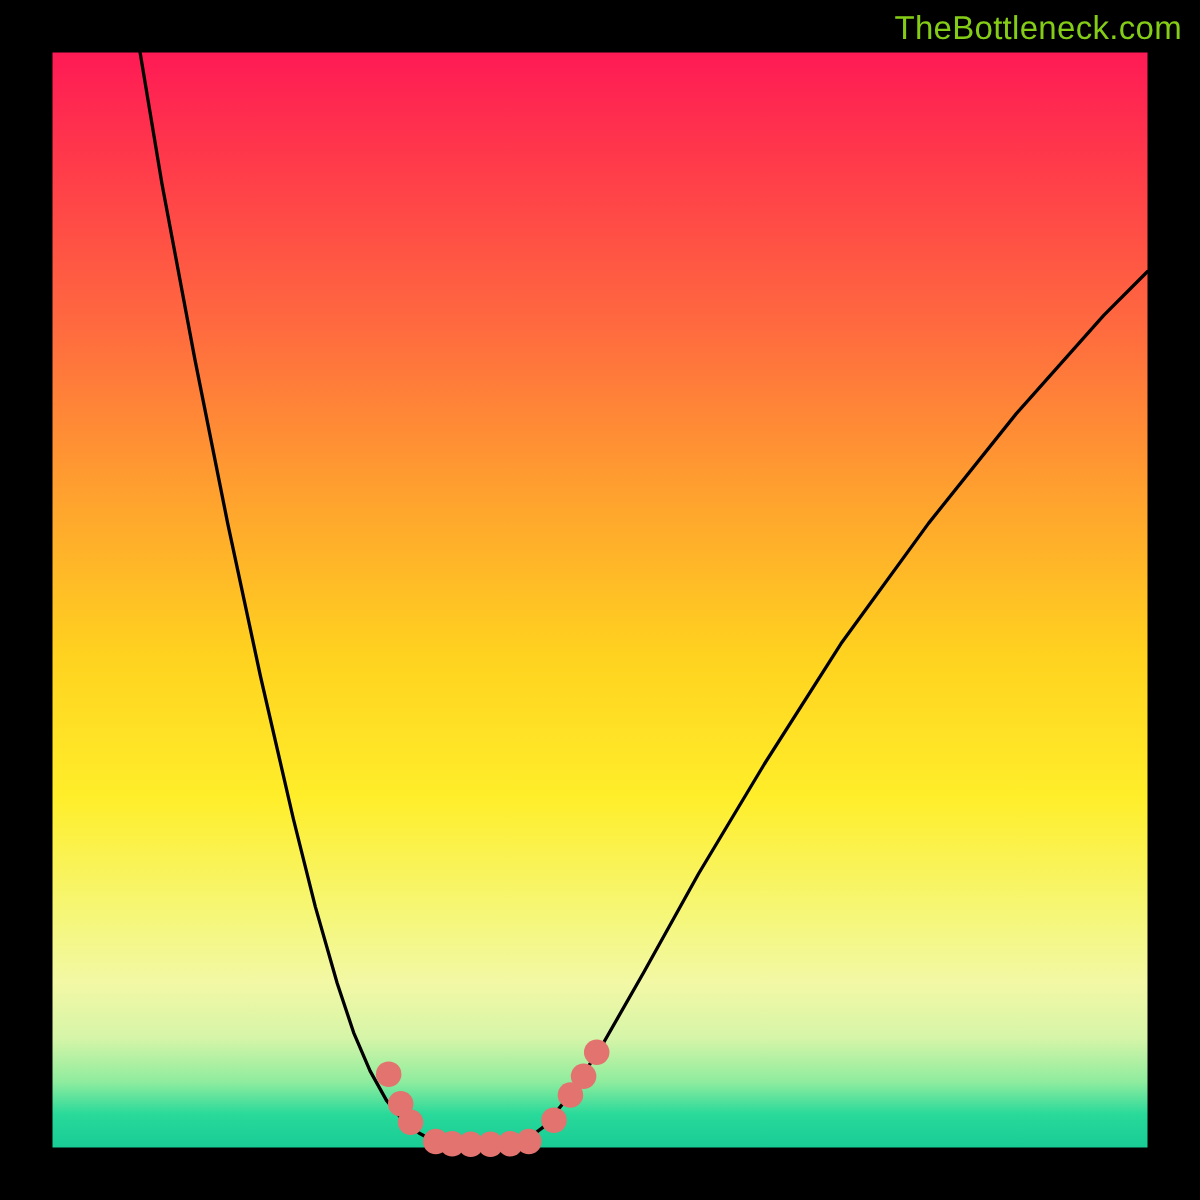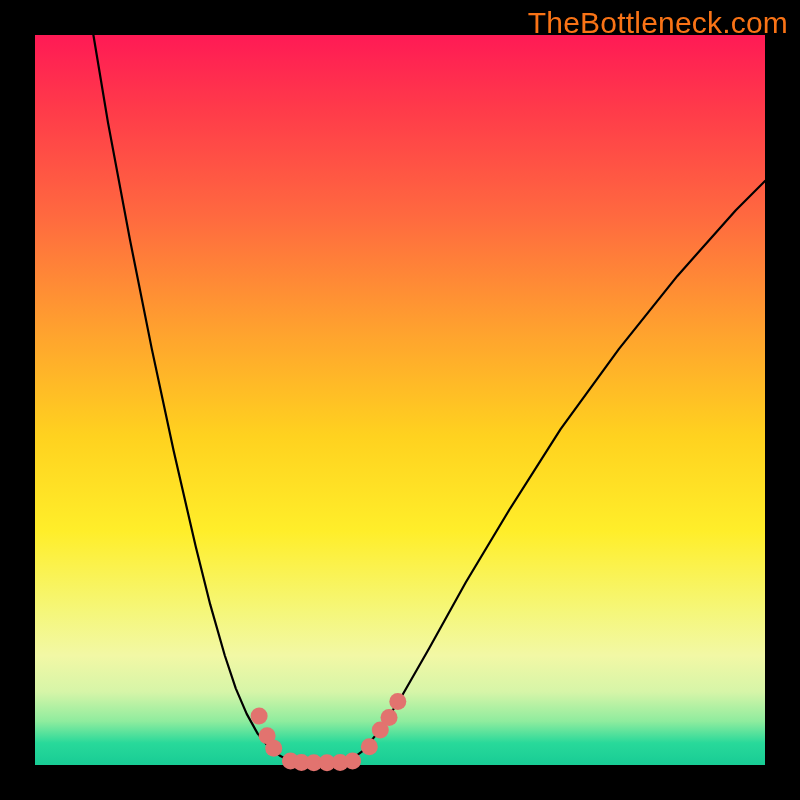--- a/index.html
+++ b/index.html
@@ -38,23 +38,23 @@
       #d6f5a8 90%,
       #8fec9e 94%,
       #28d99a 97%,
       #18cc95 100%
     );
   }
   .watermark {
     position: absolute;
     top: 6px;
     right: 12px;
-    font-size: 30px;
+    font-size: 22px;
     font-weight: 500;
-    color: #f97316;
+    color: #84cc16;
     letter-spacing: 0.2px;
     z-index: 10;
   }
   svg.curves {
     position: absolute;
     left: 0;
     top: 0;
     width: 730px;
     height: 730px;
     overflow: visible;

